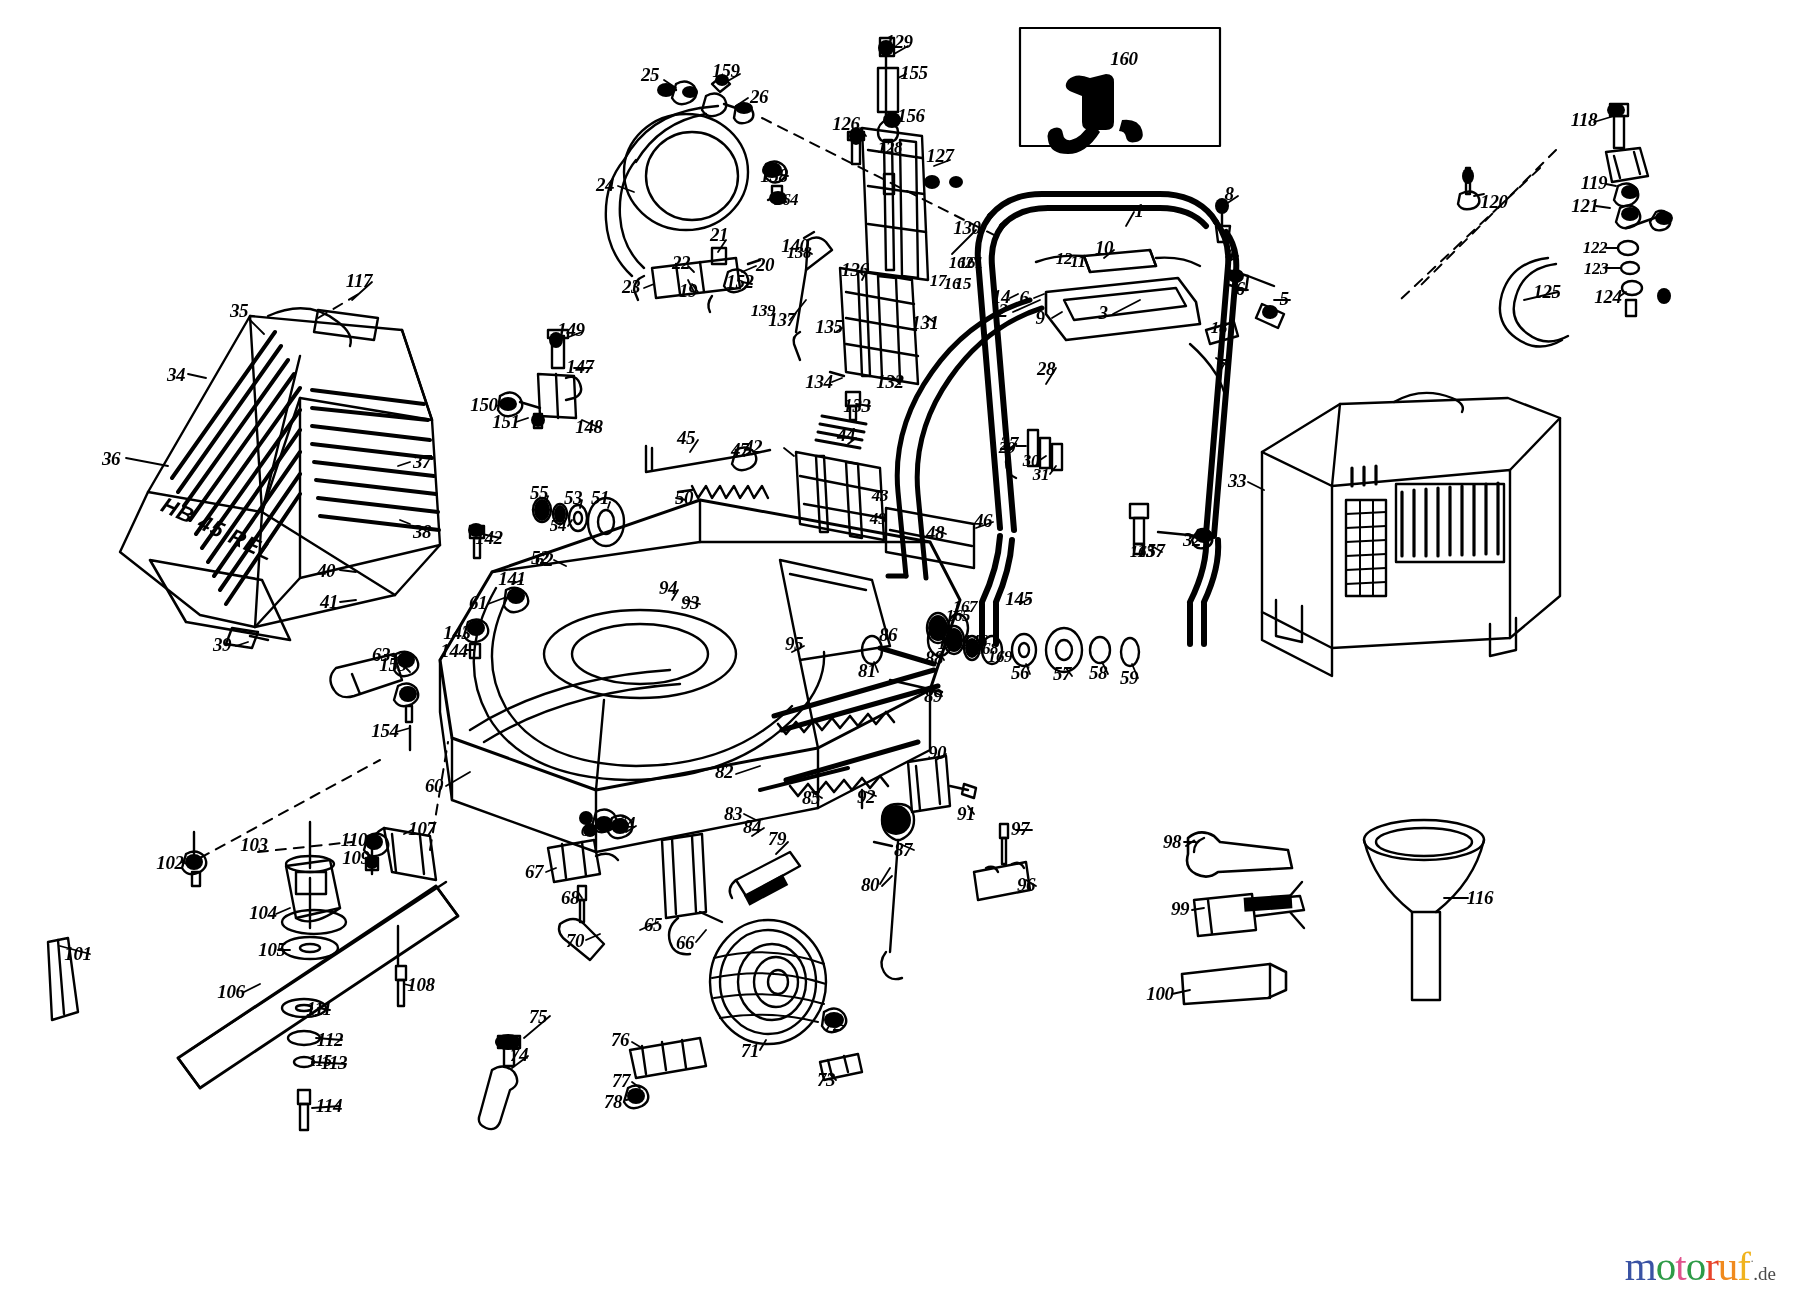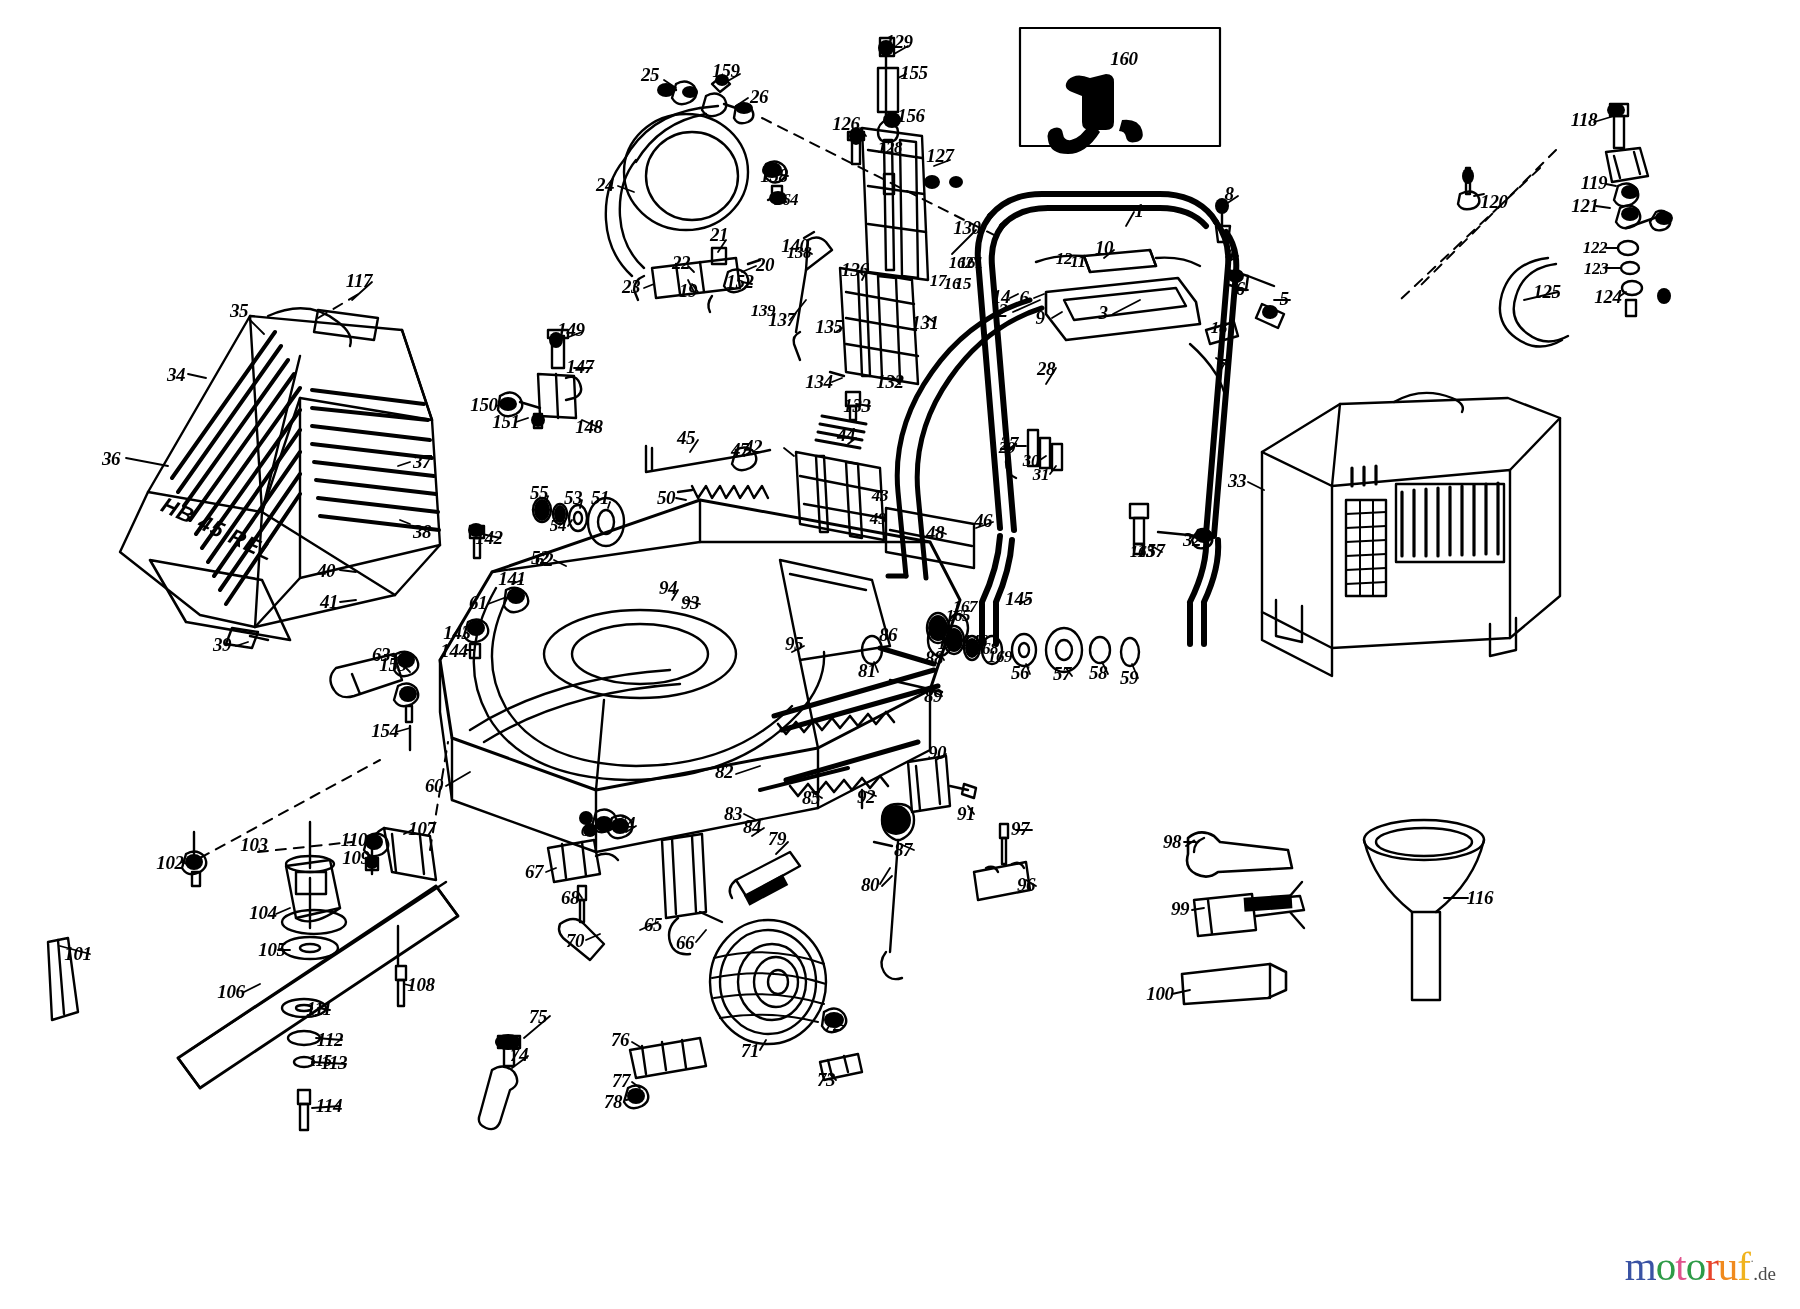--- a/index.html
+++ b/index.html
@@ -821,21 +821,21 @@
       <div class="cn m" style="left: 326px; top: 570px;">40</div>
       <div class="cn m" style="left: 329px; top: 601px;">41</div>
       <div class="cn m" style="left: 753px; top: 446px;">42</div>
       <div class="cn s" style="left: 880px; top: 495px;">43</div>
       <div class="cn m" style="left: 846px; top: 434px;">44</div>
       <div class="cn m" style="left: 686px; top: 437px;">45</div>
       <div class="cn m" style="left: 983px; top: 520px;">46</div>
       <div class="cn m" style="left: 740px; top: 449px;">47</div>
       <div class="cn m" style="left: 935px; top: 532px;">48</div>
       <div class="cn s" style="left: 878px; top: 518px;">49</div>
-      <div class="cn m" style="left: 666px; top: 497px; text-align: center;">50</div>
+      <div class="cn m" style="left: 684px; top: 497px; text-align: center;">50</div>
       <div class="cn m" style="left: 600px; top: 497px;">51</div>
       <div class="cn m" style="left: 540px; top: 557px;">52</div>
       <div class="cn m" style="left: 573px; top: 497px;">53</div>
       <div class="cn s" style="left: 558px; top: 525px;">54</div>
       <div class="cn m" style="left: 539px; top: 492px;">55</div>
       <div class="cn m" style="left: 1020px; top: 672px;">56</div>
       <div class="cn m" style="left: 1062px; top: 673px;">57</div>
       <div class="cn m" style="left: 1098px; top: 672px;">58</div>
       <div class="cn m" style="left: 1129px; top: 677px;">59</div>
       <div class="cn m" style="left: 434px; top: 785px;">60</div>

